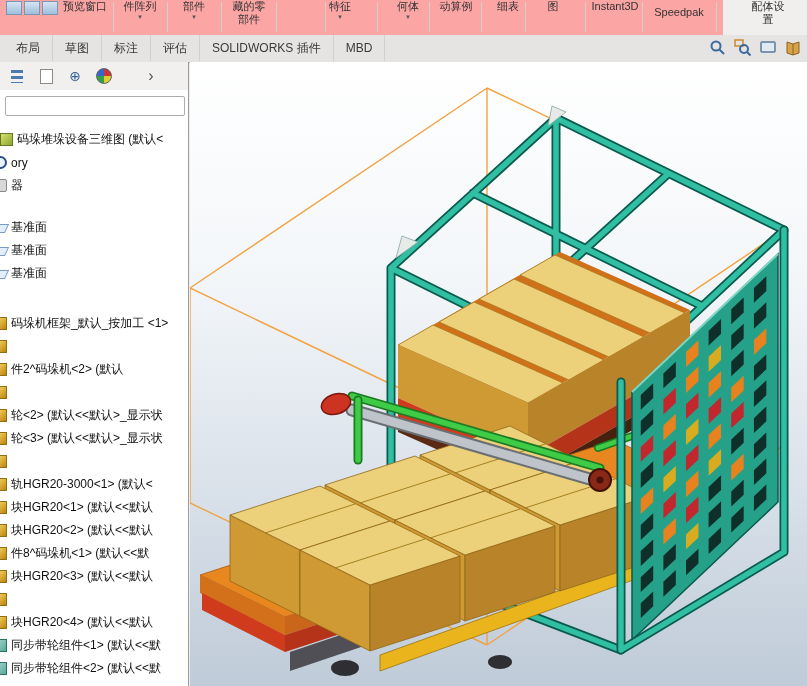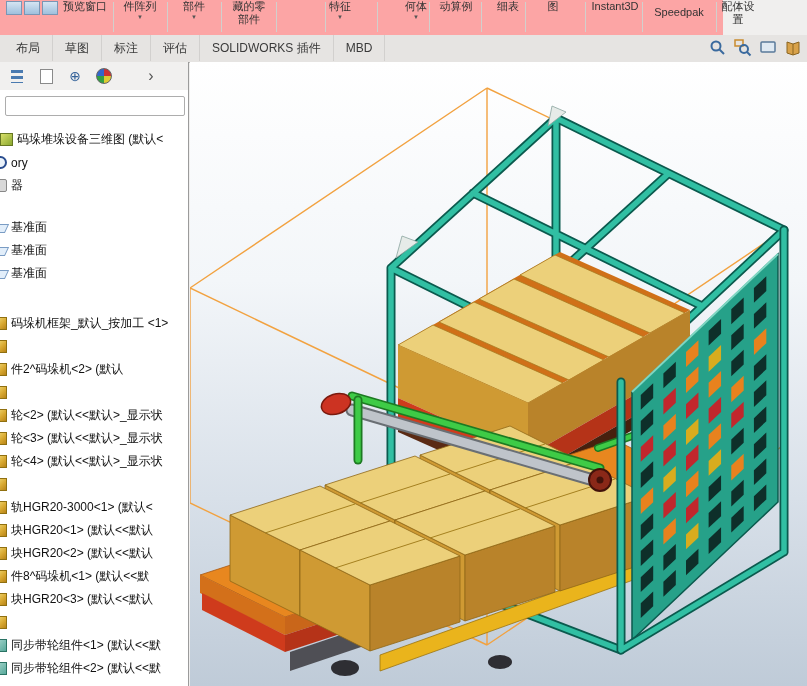--- a/index.html
+++ b/index.html
@@ -9,23 +9,23 @@
     background:#f0efee;
   }
   
   #ribbon{position:absolute;left:0;top:0;width:723px;height:35px;background:#fca5a5;border-bottom:1px solid #d5d3d1;}
   .ribicon{position:absolute;top:1px;width:14px;height:12px;border:1px solid #7a96b5;background:linear-gradient(#d5e4f2,#9fc0dd);}
   .rbtn{position:absolute;top:0;text-align:center;font-size:11px;color:#333;line-height:13px;cursor:default;}
   .rline{white-space:nowrap;}
   .rarrow{font-size:6px;color:#555;line-height:8px;}
   .rsep{position:absolute;top:2px;height:30px;width:1px;background:#d2d0cd;}
   .rb0{left:59px;width:52px}.rb1{left:114px;width:52px}.rb2{left:168px;width:52px}
-  .rb3{left:223px;width:52px}.rb4{left:314px;width:52px}.rb5{left:390px;width:52px}
+  .rb3{left:223px;width:52px}.rb4{left:314px;width:52px}.rb5{left:382px;width:52px}
   .rb6{left:430px;width:52px}.rb7{left:482px;width:52px}.rb8{left:527px;width:52px}
-  .rb9{left:588px;width:54px}.rb10{left:645px;width:68px;padding-top:6px}.rb11{left:712px;width:52px}
+  .rb9{left:588px;width:54px}.rb10{left:645px;width:68px;padding-top:6px}.rb11{left:742px;width:52px}
   
   #tabrow{position:absolute;left:0;top:35px;width:807px;height:27px;background:#e6e4e2;border-bottom:1px solid #b9b7b5;}
   #tabs{position:absolute;left:4px;top:0;white-space:nowrap;}
   .tab{display:inline-block;padding:0 12px;font-size:12px;line-height:26px;color:#3a3a3a;border-right:1px solid #d2d0ce;}
   #tabicons{position:absolute;right:5px;top:4px;display:flex;gap:7px;}
   .tico{width:18px;height:18px;}
   
   #lpanel{position:absolute;left:0;top:62px;width:189px;height:624px;background:#f1f0ef;border-right:1px solid #9b9b9b;box-sizing:border-box;}
   #phead{position:absolute;left:0;top:0;width:100%;height:28px;display:flex;align-items:center;gap:11px;padding-left:8px;box-sizing:border-box;}
   .ph{width:18px;height:18px;display:flex;align-items:center;justify-content:center;font-size:14px;color:#35639a;}
@@ -207,24 +207,20 @@
         <div class="trow child">
           <span class="ticon ti-part"></span>
           <span class="tlabel">轮&lt;2&gt; (默认&lt;&lt;默认&gt;_显示状</span>
         </div>
         <div class="trow child">
           <span class="ticon ti-part"></span>
           <span class="tlabel">轮&lt;3&gt; (默认&lt;&lt;默认&gt;_显示状</span>
         </div>
         <div class="trow child">
           <span class="ticon ti-part"></span>
-          <span class="tlabel">轮&lt;4&gt; (默认&lt;&lt;默认&gt;_显示状</span>
-        </div>
-        <div class="trow child">
-          <span class="ticon ti-part"></span>
         </div>
         <div class="trow child">
           <span class="ticon ti-part"></span>
           <span class="tlabel">轨HGR20-3000&lt;1&gt; (默认&lt;</span>
         </div>
         <div class="trow child">
           <span class="ticon ti-part"></span>
           <span class="tlabel">块HGR20&lt;1&gt; (默认&lt;&lt;默认</span>
         </div>
         <div class="trow child">
@@ -234,20 +230,24 @@
         <div class="trow child">
           <span class="ticon ti-part"></span>
           <span class="tlabel">件8^码垛机&lt;1&gt; (默认&lt;&lt;默</span>
         </div>
         <div class="trow child">
           <span class="ticon ti-part"></span>
           <span class="tlabel">块HGR20&lt;3&gt; (默认&lt;&lt;默认</span>
         </div>
         <div class="trow child">
           <span class="ticon ti-part"></span>
+        </div>
+        <div class="trow child">
+          <span class="ticon ti-part"></span>
+          <span class="tlabel">块HGR20&lt;4&gt; (默认&lt;&lt;默认</span>
         </div>
         <div class="trow child">
           <span class="ticon ti-subasm"></span>
           <span class="tlabel">同步带轮组件&lt;1&gt; (默认&lt;&lt;默</span>
         </div>
         <div class="trow child">
           <span class="ticon ti-subasm"></span>
           <span class="tlabel">同步带轮组件&lt;2&gt; (默认&lt;&lt;默</span>
         </div>
       </div>

